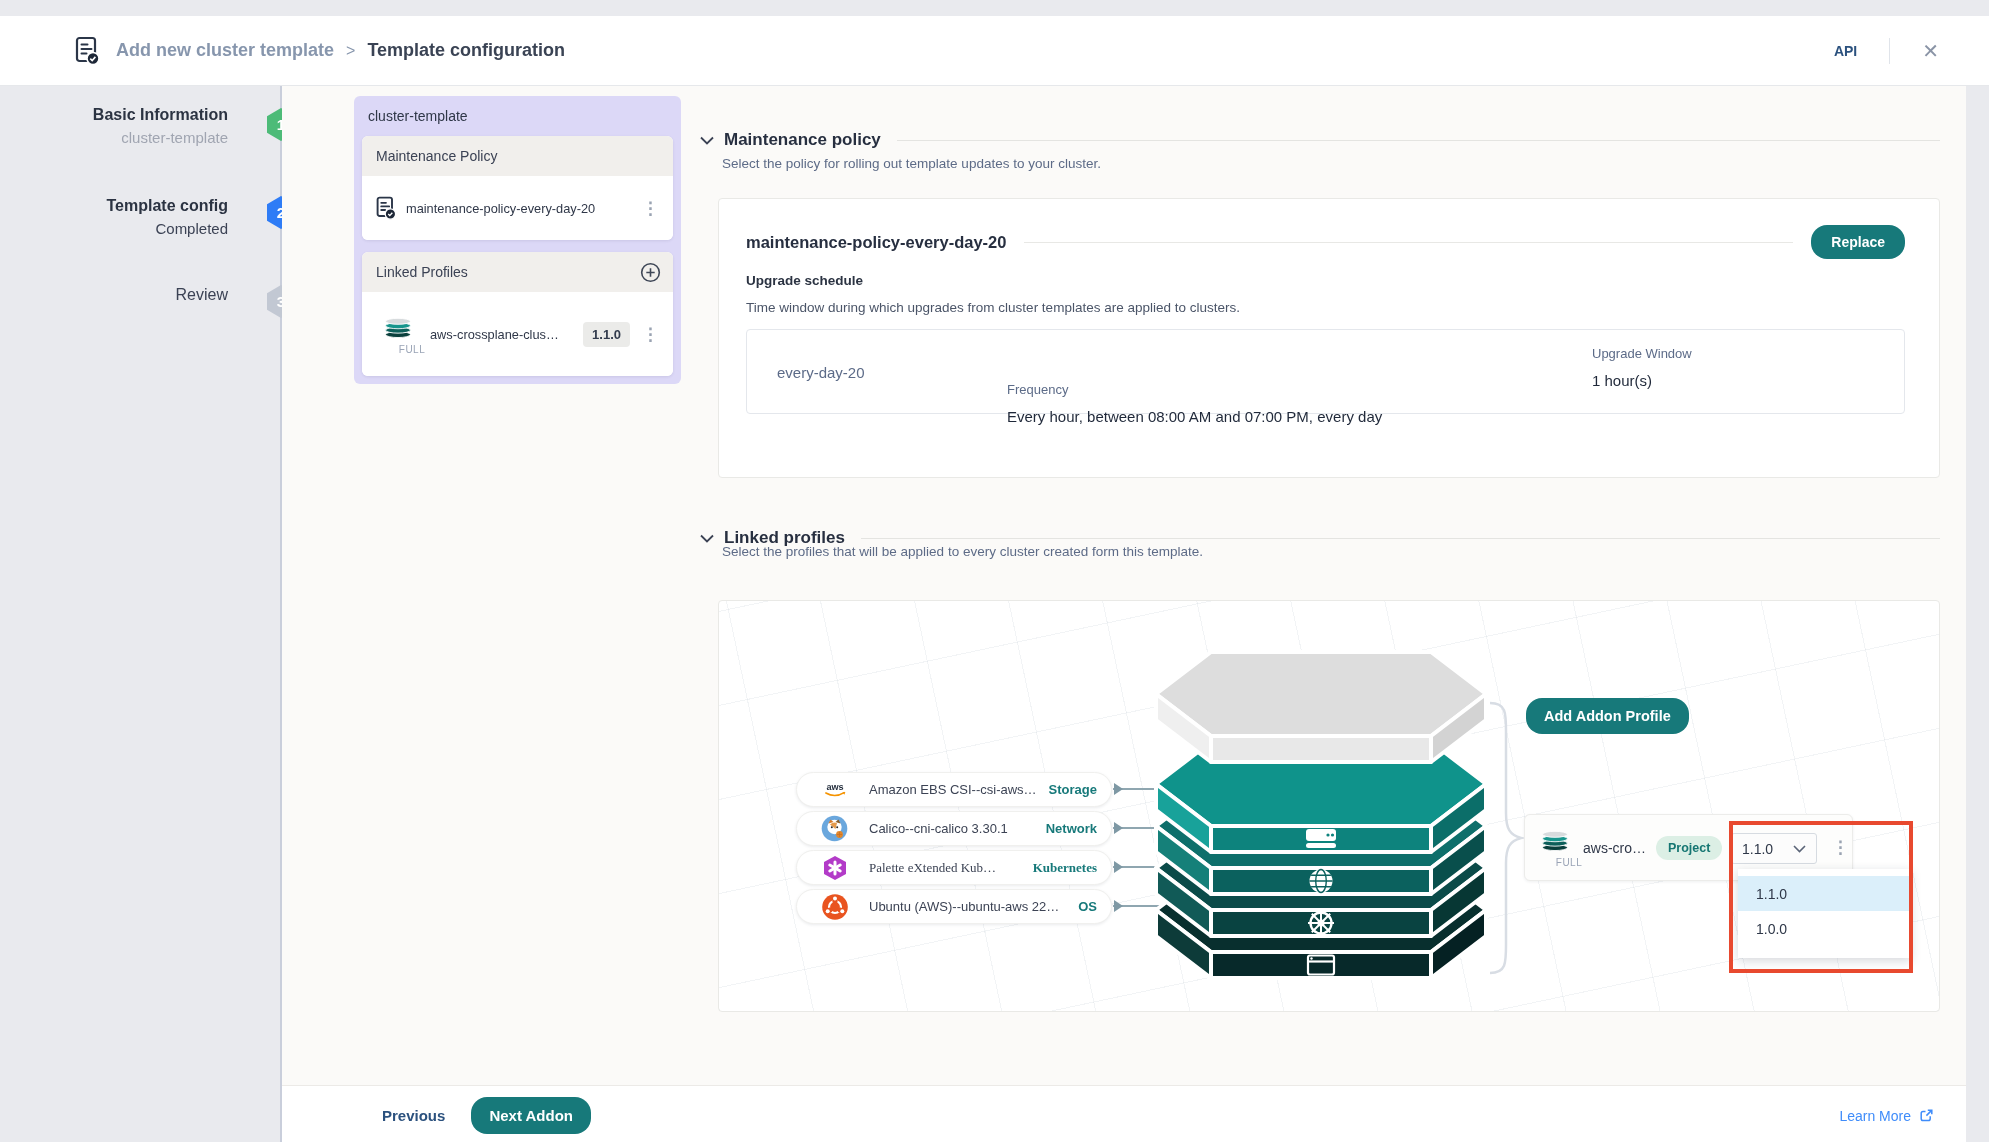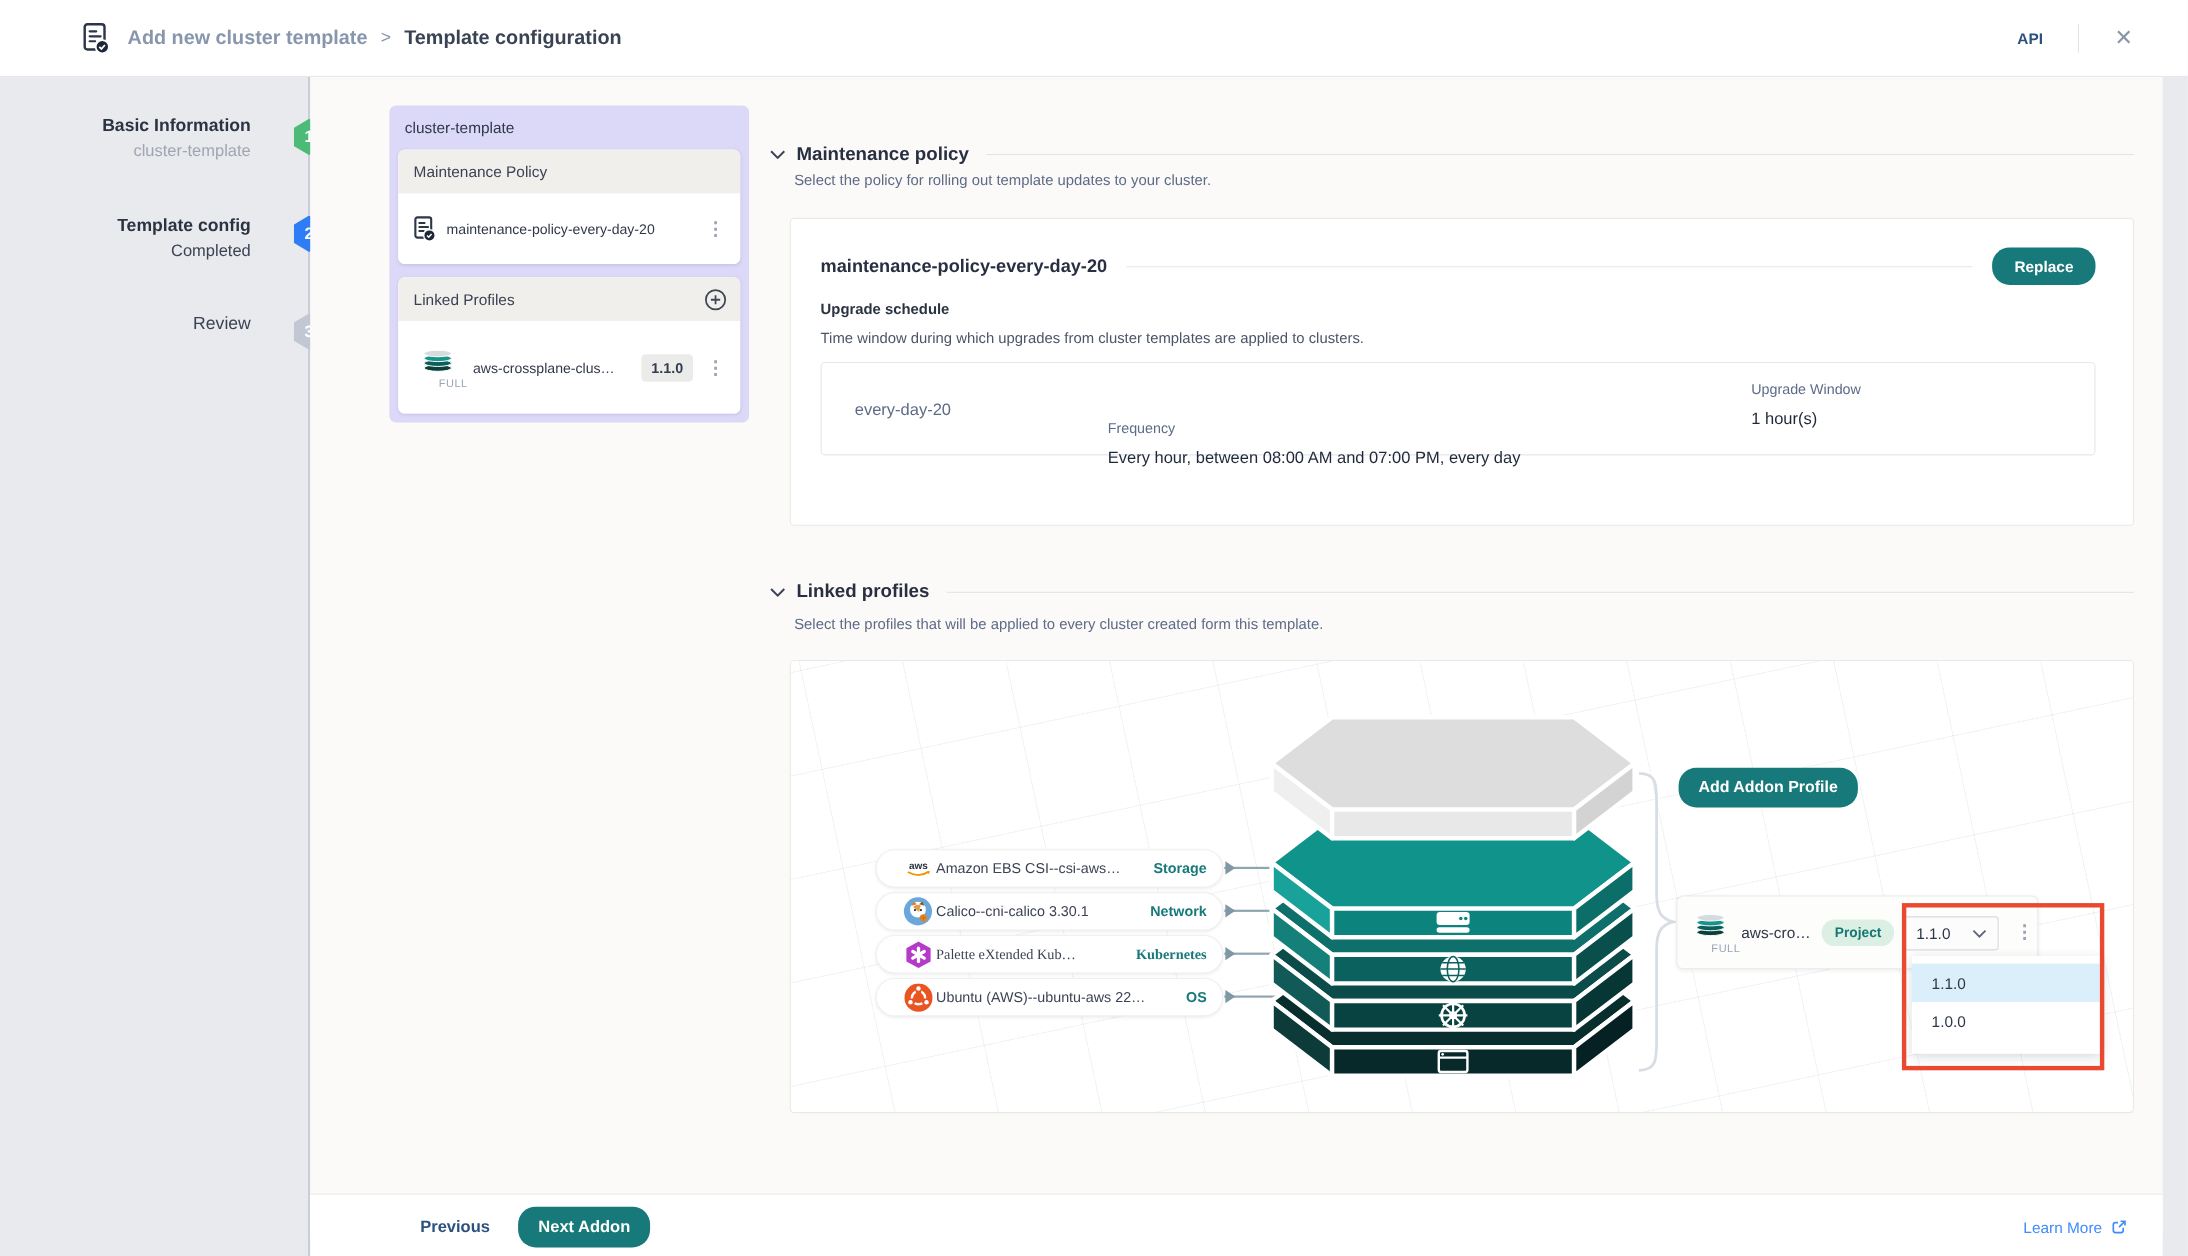--- a/index.html
+++ b/index.html
@@ -6,21 +6,21 @@
   html,body { width:1989px; height:1142px; }
   body {
     position: relative;
     background: #e9eaee;
     font-family: "Liberation Sans", sans-serif;
     color: #3b4254;
     overflow: hidden;
   }
   
   .header {
-    position:absolute; top:0; left:0; width:1989px; height:70px;
+    position:absolute; top:16px; left:0; width:1989px; height:70px;
     background:#fff; border-bottom:1px solid #e6e8eb;
     display:flex; align-items:center; z-index:20;
   }
   .header .doc-icon { margin-left:75px; display:flex; }
   .crumb1 { margin-left:16px; font-size:18px; font-weight:700; color:#8796ad; }
   .crumb-sep { margin:0 12px; font-size:16px; color:#8796ad; }
   .crumb2 { font-size:18px; font-weight:600; color:#3a4354; }
   .header-right { margin-left:auto; display:flex; align-items:center; margin-right:50px; }
   .api-link { font-size:14px; font-weight:700; color:#2b517e; cursor:pointer; }
   .hdr-divider { width:1px; height:26px; background:#e0e4ea; margin:0 32px; }
@@ -109,21 +109,21 @@
       repeating-linear-gradient(-12deg, rgba(148,165,180,0.12) 0 1px, transparent 1px 92px),
       #fff;
     border:1px solid #e9e9e6; border-radius:4px; z-index:1;
   }
   .pill {
     position:absolute; left:77px; width:316px; height:35px;
     background:#fff; border:1px solid #f0f0ee; border-radius:18px;
     box-shadow:0 1px 3px rgba(50,60,80,0.10);
     display:flex; align-items:center; padding:0 14px 0 8px; cursor:pointer;
   }
-  .pill-label { flex:1; font-size:13px; color:#3c4354; margin-left:3px; white-space:nowrap; overflow:hidden; }
+  .pill-label { flex:1; font-size:13px; color:#3c4354; margin-left:21px; white-space:nowrap; overflow:hidden; }
   .pill-tag { font-size:13px; font-weight:700; color:#17797a; margin-left:6px; }
   .pill-icon { width:27px; height:27px; display:flex; align-items:center; justify-content:center;margin-left:16px; }
   .connector { position:absolute; left:394px; width:58px; height:2px; background:#8fa6b0; }
   .connector::before {
     content:''; position:absolute; left:1px; top:-5px;
     border-top:6px solid transparent; border-bottom:6px solid transparent; border-left:9px solid #7e98a4;
   }
   .stack-svg { position:absolute; left:402px; top:45px; }
   .brace-svg { position:absolute; left:769px; top:100px; }
   .addon-btn { position:absolute; left:807px; top:97px; padding:10px 18px; font-size:14.5px; }
@@ -290,21 +290,21 @@
 
 <div class="section-head" style="top:528px;">
   <span class="section-chevron">
     <svg width="14" height="9" viewBox="0 0 14 9">
         <path d="M1 1.5l6 6 6-6" stroke="#3b4254" stroke-width="1.8" fill="none"></path>
       </svg>
   </span>
   <span class="section-title">Linked profiles</span>
   <span class="section-rule"></span>
 </div>
-<div class="section-sub" style="top:560px;">Select the profiles that will be applied to every cluster created form this template.</div>
+<div class="section-sub" style="top:544px;">Select the profiles that will be applied to every cluster created form this template.</div>
 
 <div class="card-b">
 
   <div class="pill" style="top:171px;">
     <span class="pill-icon">
       <svg width="26" height="18" viewBox="0 0 30 20">
         <text x="15" y="10" font-size="10.5" font-weight="bold" fill="#252f3e" text-anchor="middle" font-family="Liberation Sans, sans-serif">aws</text>
         <path d="M4.5 13.5 Q15 19.5 25.5 13" stroke="#f59300" stroke-width="1.9" fill="none" stroke-linecap="round"></path>
         <path d="M25.8 15.5l1.2-3.2-3.3 0.7z" fill="#f59300"></path>
       </svg>

